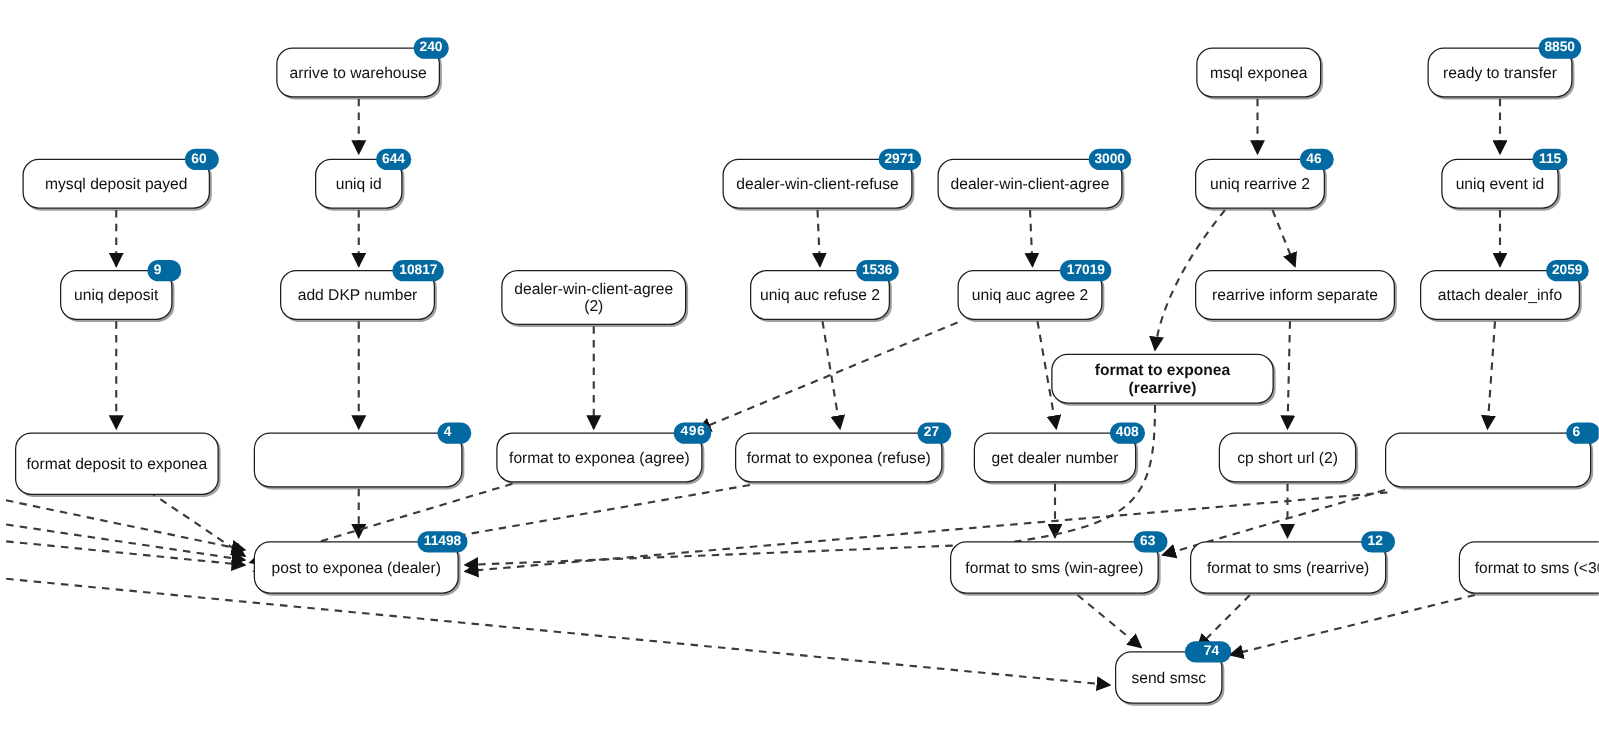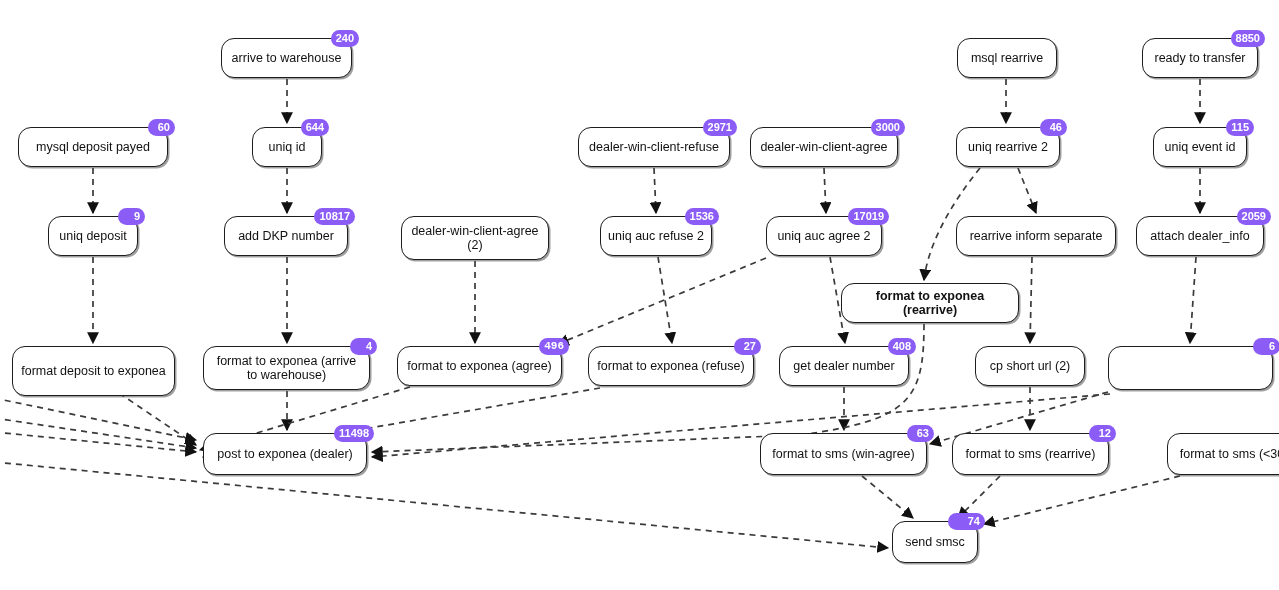--- a/index.html
+++ b/index.html
@@ -25,30 +25,30 @@
     line-height:14px;
     padding:2px 7px;
     white-space:pre-line;
     z-index:5;
   }
   .node .lbl{display:block;width:100%;}
 
   .badge{
     position:absolute;
     top:-9px;
-    background:#8b5cf6;
+    background:#0369a1;
     color:#ffffff;
     font-size:11px;
     font-weight:bold;
     line-height:17px;
     height:17px;
     min-width:17px;
     padding:0 5px;
     border-radius:9px;
-    text-align:right;
+    text-align:left;
     z-index:9;
     white-space:nowrap;
   }
 </style>
 </head>
 <body>
 
 <div id="canvas">
 
   <svg id="edges" viewBox="0 0 1279 590">
@@ -104,32 +104,31 @@
     </g>
   </svg>
 
   <div id="nodes">
       <div class="node" style="left: 18px; top: 127px; width: 150px; height: 40px;"><span class="lbl">mysql deposit payed</span><div class="badge" style="left: auto; right: -8px;">60</div></div>
       <div class="node" style="left: 48px; top: 216px; width: 90px; height: 40px;"><span class="lbl">uniq deposit</span><div class="badge" style="left: auto; right: -8px;">9</div></div>
       <div class="node" style="left: 12px; top: 346px; width: 163px; height: 50px;"><span class="lbl">format deposit to exponea</span></div>
       <div class="node" style="left: 221px; top: 38px; width: 131px; height: 40px;"><span class="lbl">arrive to warehouse</span><div class="badge" style="left: auto; right: -8px;">240</div></div>
       <div class="node" style="left: 252px; top: 127px; width: 70px; height: 40px;"><span class="lbl">uniq id</span><div class="badge" style="left: auto; right: -8px;">644</div></div>
       <div class="node" style="left: 224px; top: 216px; width: 124px; height: 40px;"><span class="lbl">add DKP number</span><div class="badge" style="left: auto; right: -8px; margin-left: 16px;">10817</div></div>
-      <div class="node" style="left: 203px; top: 346px; width: 167px; height: 44px;"><span class="lbl">format to exponea (arrive
-to warehouse)</span><div class="badge" style="left: auto; right: -8px;">4</div></div>
+      <div class="node" style="left: 203px; top: 346px; width: 167px; height: 44px;"><div class="badge" style="left: auto; right: -8px;">4</div></div>
       <div class="node" style="left: 401px; top: 216px; width: 148px; height: 44px;"><span class="lbl">dealer-win-client-agree
 (2)</span></div>
       <div class="node" style="left: 397px; top: 346px; width: 165px; height: 40px;"><span class="lbl">format to exponea (agree)</span><div class="badge" style="left: auto; right: -8px; font-family: Liberation Mono, monospace;">496</div></div>
       <div class="node" style="left: 578px; top: 127px; width: 152px; height: 40px;"><span class="lbl">dealer-win-client-refuse</span><div class="badge" style="left: auto; right: -8px;">2971</div></div>
       <div class="node" style="left: 600px; top: 216px; width: 112px; height: 40px;"><span class="lbl">uniq auc refuse 2</span><div class="badge" style="left: auto; right: -8px;">1536</div></div>
       <div class="node" style="left: 588px; top: 346px; width: 166px; height: 40px;"><span class="lbl">format to exponea (refuse)</span><div class="badge" style="left: auto; right: -8px;">27</div></div>
       <div class="node" style="left: 750px; top: 127px; width: 148px; height: 40px;"><span class="lbl">dealer-win-client-agree</span><div class="badge" style="left: auto; right: -8px;">3000</div></div>
       <div class="node" style="left: 766px; top: 216px; width: 116px; height: 40px;"><span class="lbl">uniq auc agree 2</span><div class="badge" style="left: auto; right: -8px;">17019</div></div>
       <div class="node" style="left: 779px; top: 346px; width: 130px; height: 40px;"><span class="lbl">get dealer number</span><div class="badge" style="left: auto; right: -8px;">408</div></div>
-      <div class="node" style="left: 957px; top: 38px; width: 100px; height: 40px;"><span class="lbl">msql rearrive</span></div>
+      <div class="node" style="left: 957px; top: 38px; width: 100px; height: 40px;"><span class="lbl">msql exponea</span></div>
       <div class="node" style="left: 956px; top: 127px; width: 104px; height: 40px;"><span class="lbl">uniq rearrive 2</span><div class="badge" style="left: auto; right: -8px;">46</div></div>
       <div class="node" style="left: 956px; top: 216px; width: 160px; height: 40px;"><span class="lbl">rearrive inform separate</span></div>
       <div class="node" style="left: 841px; top: 283px; width: 178px; height: 40px; font-weight: bold;"><span class="lbl">format to exponea (rearrive)</span></div>
       <div class="node" style="left: 975px; top: 346px; width: 110px; height: 40px;"><span class="lbl">cp short url (2)</span></div>
       <div class="node" style="left: 1142px; top: 38px; width: 116px; height: 40px;"><span class="lbl">ready to transfer</span><div class="badge" style="left: auto; right: -8px;">8850</div></div>
       <div class="node" style="left: 1153px; top: 127px; width: 94px; height: 40px;"><span class="lbl">uniq event id</span><div class="badge" style="left: auto; right: -8px;">115</div></div>
       <div class="node" style="left: 1136px; top: 216px; width: 128px; height: 40px;"><span class="lbl">attach dealer_info</span><div class="badge" style="left: auto; right: -8px;">2059</div></div>
       <div class="node" style="left: 1108px; top: 346px; width: 165px; height: 44px;"><div class="badge" style="left: auto; right: -8px;">6</div></div>
       <div class="node" style="left: 203px; top: 433px; width: 164px; height: 42px;"><span class="lbl">post to exponea (dealer)</span><div class="badge" style="left: auto; right: -8px;">11498</div></div>
       <div class="node" style="left: 760px; top: 433px; width: 167px; height: 42px;"><span class="lbl">format to sms (win-agree)</span><div class="badge" style="left: auto; right: -8px;">63</div></div>

